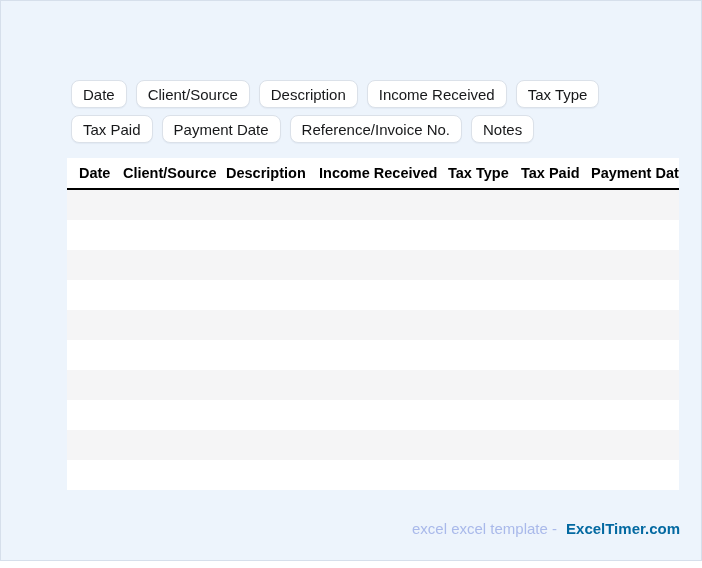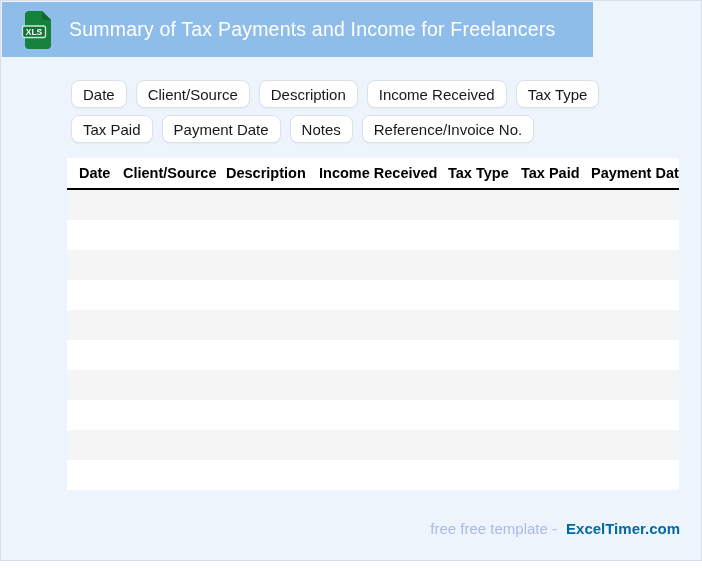--- a/index.html
+++ b/index.html
@@ -67,42 +67,31 @@
   .footer .brand {
     font-weight:bold; color:#0369a1; margin-left:9px; cursor:pointer;
   }
 </style>
 </head>
 <body>
 
 <div class="canvas">
   <div class="card">
 
-    <div class="titlebar">
-      <span class="xls-icon">
-        <svg width="33" height="42" viewBox="0 0 33 42" aria-hidden="true">
-          <path d="M8 2 h13 l9 9 v25 a4 4 0 0 1 -4 4 H8 a4 4 0 0 1 -4 -4 V6 a4 4 0 0 1 4 -4 z" fill="#15813b"></path>
-          <path d="M21 2 l9 9 h-9 z" fill="#0d6b30"></path>
-          <rect x="1.5" y="17" width="23" height="11.5" rx="2" fill="#117437" stroke="#cfe8d8" stroke-width="1.3"></rect>
-          <text x="13" y="26" text-anchor="middle" font-size="8.5" font-weight="bold" fill="#ffffff" font-family="Liberation Sans, sans-serif">XLS</text>
-        </svg>
-      </span>
-      <span class="title">Summary of Tax Payments and Income for Freelancers</span>
-    </div>
 
     <div class="chips">
       <span class="chip">Date</span>
       <span class="chip">Client/Source</span>
       <span class="chip">Description</span>
       <span class="chip">Income Received</span>
       <span class="chip">Tax Type</span>
       <span class="chip">Tax Paid</span>
       <span class="chip">Payment Date</span>
+      <span class="chip">Reference/Invoice No.</span>
       <span class="chip">Notes</span>
-      <span class="chip">Reference/Invoice No.</span>
     </div>
 
     <div class="table-wrap">
       <div class="thead">
         <span class="th c0">Date</span>
         <span class="th c1">Client/Source</span>
         <span class="th c2">Description</span>
         <span class="th c3">Income Received</span>
         <span class="th c4">Tax Type</span>
         <span class="th c5">Tax Paid</span>
@@ -116,17 +105,17 @@
           <div class="tr"></div>
           <div class="tr"></div>
           <div class="tr"></div>
           <div class="tr"></div>
           <div class="tr"></div>
           <div class="tr"></div>
         </div>
     </div>
 
     <div class="footer">
-      <span>free free template -</span><span class="brand">ExcelTimer.com</span>
+      <span>excel excel template -</span><span class="brand">ExcelTimer.com</span>
     </div>
 
   </div>
 </div>
 
 </body></html>

